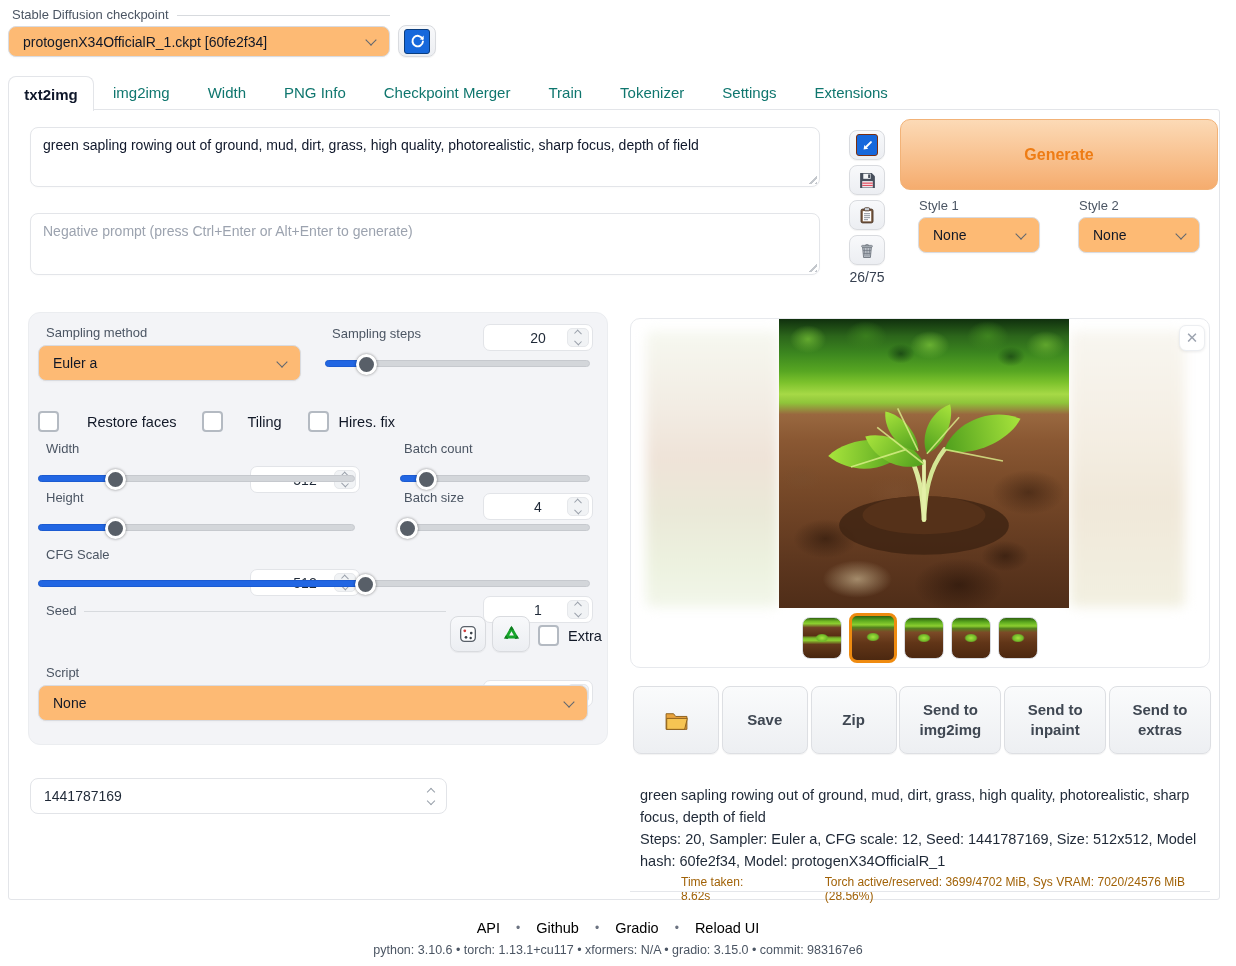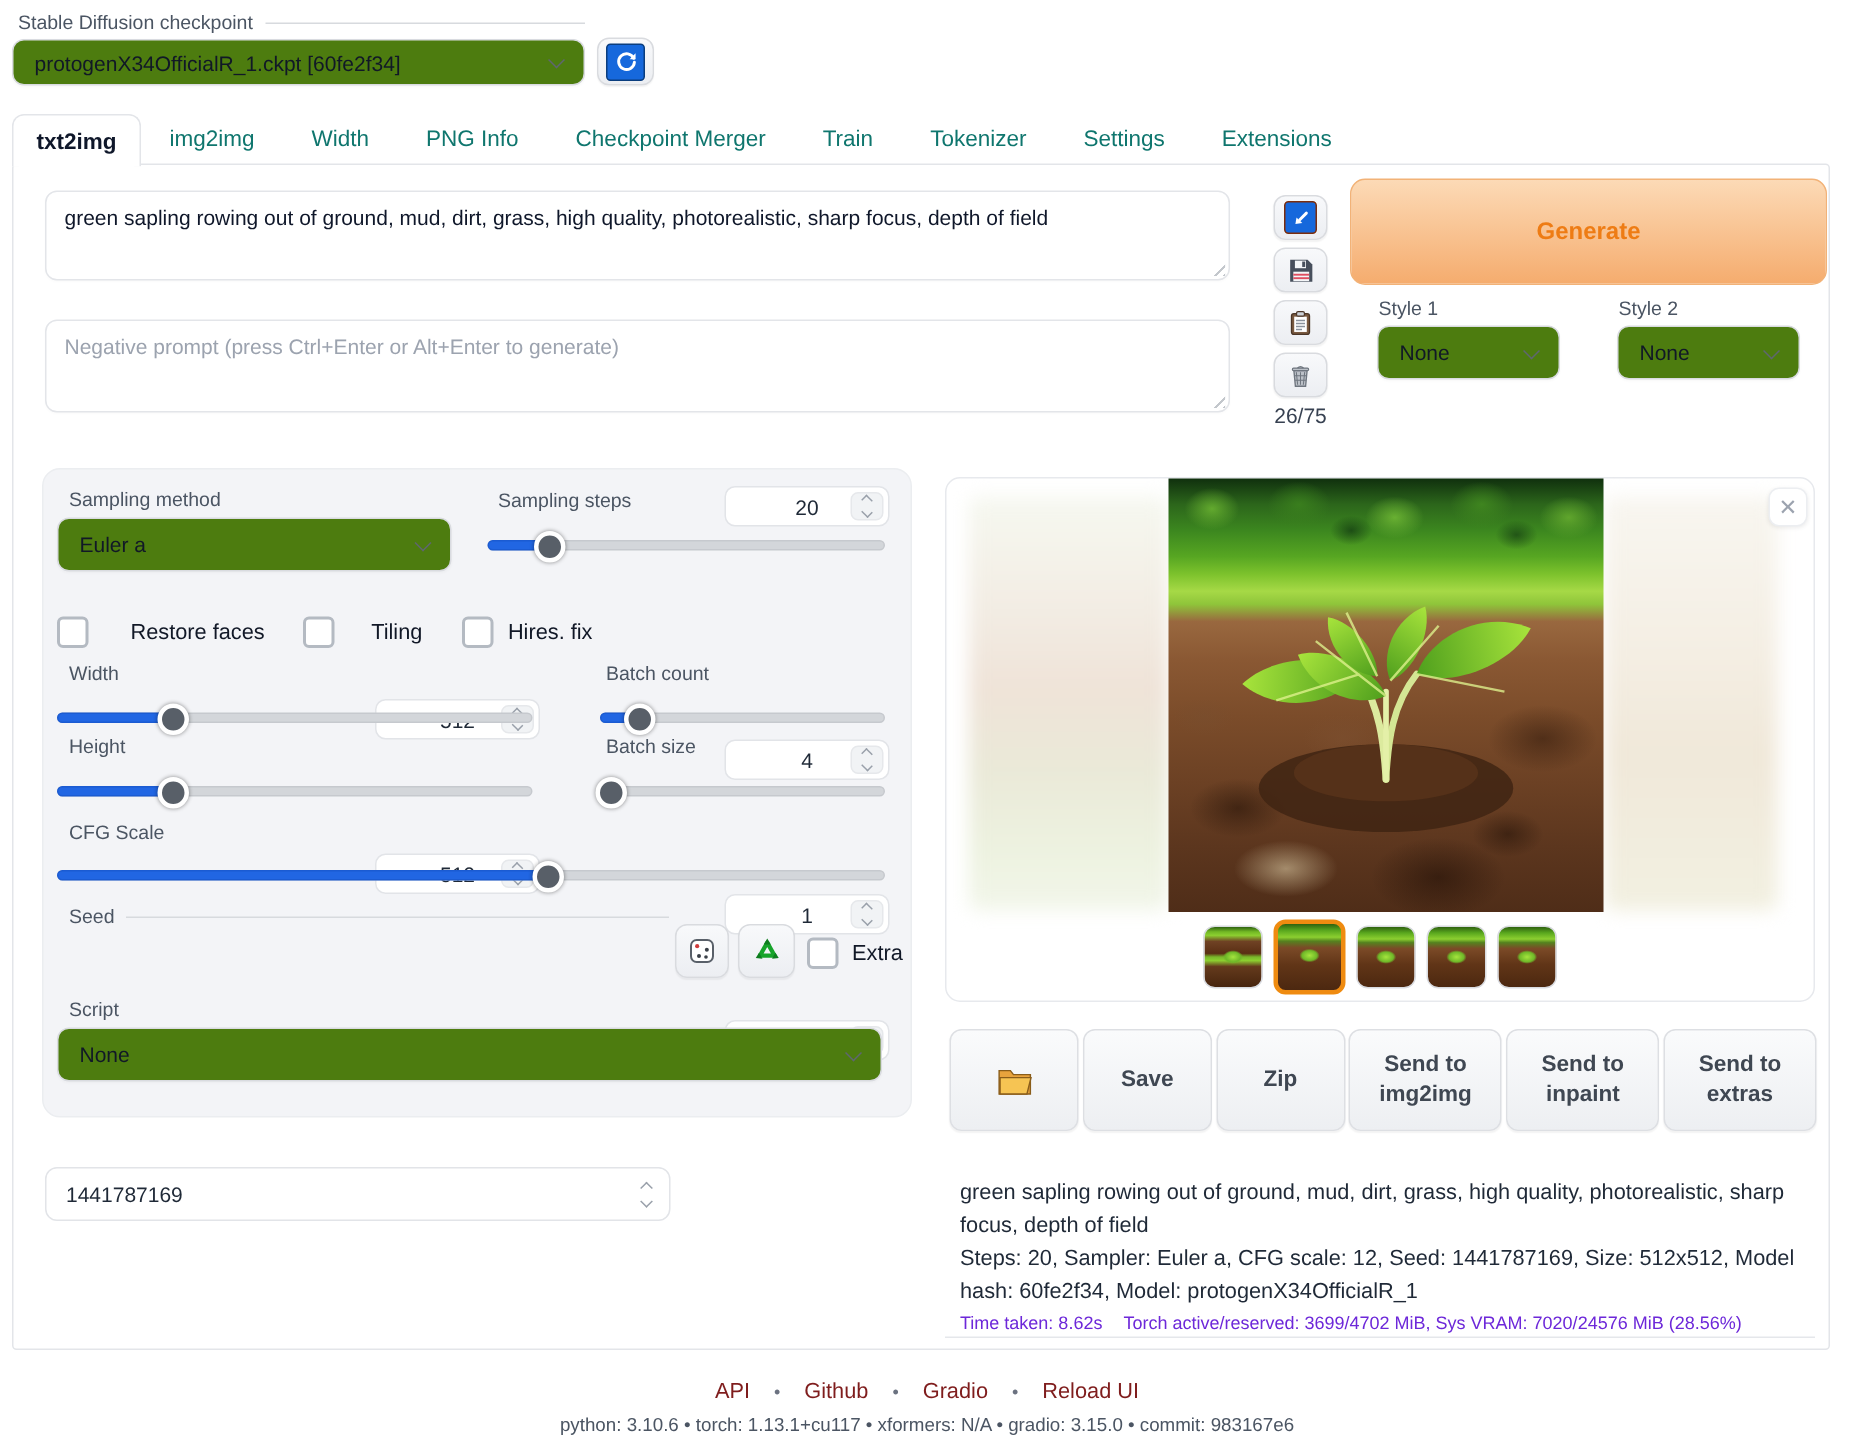--- a/index.html
+++ b/index.html
@@ -4,21 +4,21 @@
 <style>
   html,body{margin:0;padding:0;background:#fff;}
   #app{position:relative;width:1236px;height:966px;background:#fff;overflow:hidden;
        font-family:"Liberation Sans","DejaVu Sans",sans-serif;color:#1f2937;}
   .abs{position:absolute;box-sizing:border-box;}
   
   .lbl{font-size:13px;color:#4b5563;}
   .linelbl{display:flex;align-items:center;gap:8px;font-size:13px;color:#4b5563;}
   .linelbl::after{content:"";flex:1;border-top:1px solid #d7dade;margin-top:1px;}
   
-  .dd{background:#4d7c0f;border:1px solid #d9dbe0;border-radius:8px;display:flex;align-items:center;
+  .dd{background:#fdba74;border:1px solid #d9dbe0;border-radius:8px;display:flex;align-items:center;
       justify-content:space-between;padding:0 14px;box-shadow:0 1px 2px rgba(0,0,0,.03);cursor:pointer;}
   .dd .val{font-size:14px;color:#111827;}
   .chev{width:7px;height:7px;border:solid #5f6670;border-width:0 1.6px 1.6px 0;display:inline-block;}
   .chev.down{transform:rotate(45deg);margin-top:-3px;}
   
   .numbox{background:#fff;border:1px solid #e2e4e8;border-radius:7px;display:flex;align-items:center;
           justify-content:center;position:relative;}
   .numval{font-size:14px;color:#1f2937;}
   .spin{position:absolute;right:3px;top:3px;bottom:3px;width:20px;background:#f1f3f5;border:1px solid #e6e8eb;
         border-radius:5px;display:flex;flex-direction:column;align-items:center;justify-content:center;gap:3px;}
@@ -83,23 +83,23 @@
     background:linear-gradient(180deg,#2f6210 0%,#5aa81e 10%,#8ccf30 20%,#55821f 26%,#7b4a27 36%,#613517 62%,#4c2810 100%);}
   .thumb::after{content:"";position:absolute;left:50%;top:34%;width:18px;height:12px;margin-left:-9px;
     background:radial-gradient(9px 6px at 50% 50%,#a5e43e 0%,#6fb828 55%,transparent 75%);}
   .thumb.sel{width:42px;height:44px;border:3px solid #ef8b10;}
   .thumb.t1{background:linear-gradient(180deg,#2f6210 0%,#72b824 8%,#8ccf30 14%,#6f4224 24%,#5a2f14 44%,
     #79b82a 50%,#8ccf30 56%,#643a1c 66%,#47250e 100%);}
   .xbtn{background:#fff;border:1px solid #eceef1;border-radius:7px;box-shadow:0 1px 3px rgba(0,0,0,.08);
         display:flex;align-items:center;justify-content:center;color:#9ca3af;font-size:15px;cursor:pointer;}
   
   .outp{font-size:14.5px;color:#1f2937;line-height:1.5;}
-  .perf{font-size:12px;color:#6d28d9;}
-  
-  .flink{font-size:14.5px;color:#7f1d1d;cursor:pointer;}
+  .perf{font-size:12px;color:#a16207;margin-left:41px;}
+  
+  .flink{font-size:14.5px;color:#000000;cursor:pointer;}
   .fsep{color:#6b7280;font-size:12px;}
   .fver{font-size:12.5px;color:#4b5563;}
   .tokcount{font-size:14px;color:#374151;text-align:center;}
 </style>
 </head>
 <body>
 
 <div id="app">
 
   <div class="abs linelbl" style="left:12px;top:7px;width:378px;">

